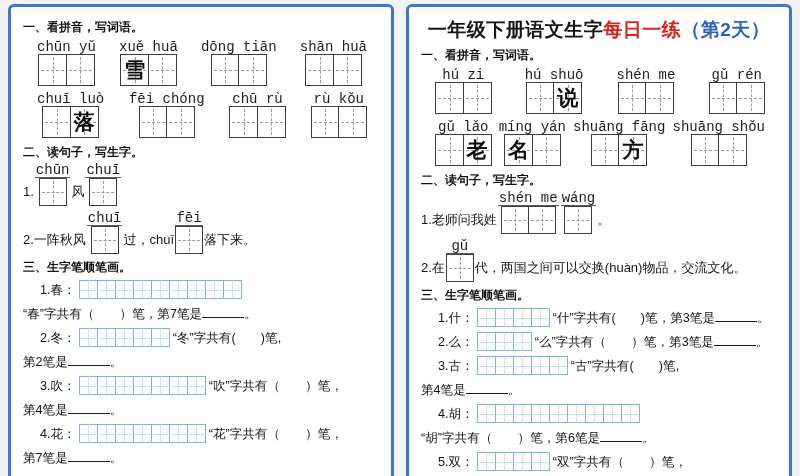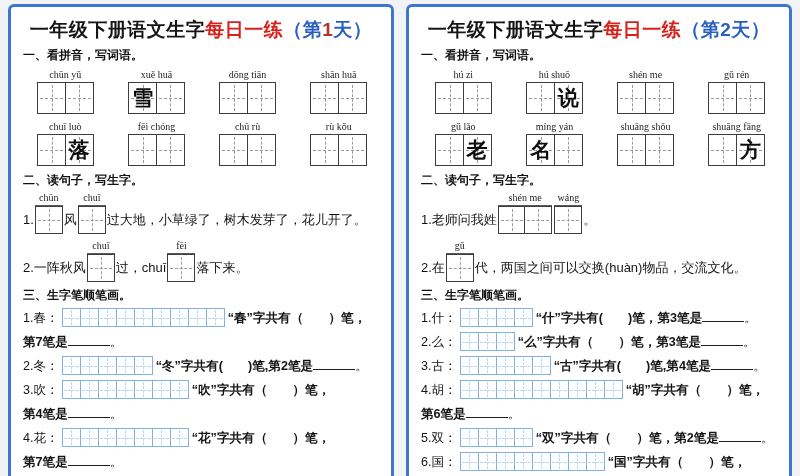--- a/index.html
+++ b/index.html
@@ -14,21 +14,21 @@
   .ptitle{text-align:center;font-size:19px;font-weight:700;margin:2px 0 4px;
           white-space:nowrap;letter-spacing:.5px;}
   .red{color:#d8231d;}
   .blue{color:#2a5fc4;}
 
   .shead{font-weight:700;font-size:12px;margin:4px 0 2px;color:#111;}
 
   
   .wrow{display:flex;justify-content:space-between;padding:0 12px 0 14px;margin:4px 0 6px;}
   .wgrp{display:flex;flex-direction:column;align-items:center;}
-  .pylabel{font-family:Liberation Serif, serif;font-size:10px;
+  .pylabel{font-family:Liberation Mono, monospace;font-size:14px;
            line-height:14px;color:#1d1d1d;white-space:pre;text-align:center;}
   .pylabel.u{border-bottom:1px solid #5a5a5a;min-width:100%;box-sizing:border-box;padding:0 1px;}
 
   .tzrow{display:inline-flex;}
   .tz{display:inline-block;width:29px;height:32px;border:1.5px solid #3d3d3d;margin-left:-1.5px;
       position:relative;background:#fff;box-sizing:border-box;}
   .tzrow .tz:first-child{margin-left:0;}
   .tz.s{width:28px;height:28px;}
   .tz i{position:absolute;display:block;}
   .tz .v{left:50%;top:2px;bottom:2px;width:0;border-left:1px dashed #9a9a9a;}
@@ -38,40 +38,39 @@
           font-family:"DejaVu Serif","Liberation Serif",serif;}
 
   
   .sline{display:flex;align-items:flex-end;margin:2px 0 5px;}
   .stx{font-size:13px;line-height:17px;padding-bottom:6px;white-space:nowrap;color:#141414;}
   .bwl{display:inline-flex;flex-direction:column;align-items:center;margin:0 1px;}
 
   
   .s3block{margin-top:2px;}
   .qitem{font-size:12.6px;line-height:24px;color:#141414;}
-  .qlabel{white-space:nowrap;}
+  .qlabel{white-space:nowrap;margin-left:17px;}
   .sgrid{display:inline-flex;vertical-align:-5px;margin:0 3px;}
   .sg{display:inline-block;width:19px;height:19px;border:1px solid #83b1dd;margin-left:-1px;
       position:relative;background:#fdfeff;box-sizing:border-box;}
   .sgrid .sg:first-child{margin-left:0;}
   .sg i{position:absolute;display:block;}
   .sg .v{left:50%;top:1px;bottom:1px;width:0;border-left:1px dashed #bdd7ee;}
   .sg .h{top:50%;left:1px;right:1px;height:0;border-top:1px dashed #bdd7ee;}
-  .qtext{white-space:nowrap;font-weight:bold;}
+  .qtext{white-space:nowrap;}
   .qgroup{white-space:nowrap;text-align:center;}
   .blank{display:inline-block;width:42px;height:3px;border-bottom:1.3px solid #1d1d1d;
          vertical-align:baseline;}
 </style>
 </head>
 <body>
 
 <div class="stage">
 
   <section class="page" id="page-0">
-    <h1 class="ptitle"><span>一年级下册语文生字</span><span class="red">每日一练</span><span class="blue">（第</span><span class="day" style="color: rgb(178, 53, 39);">1</span><span class="blue">天）</span></h1>
     <div class="shead">一、看拼音，写词语。</div>
     <div class="s1" id="s1-0">
         <div class="wrow">
           <div class="wgrp">
             <div class="pylabel">chūn yǔ</div>
             <div class="tzrow">
               <span class="tz">
                 <i class="v"></i>
                 <i class="h"></i>
               </span>
@@ -194,21 +193,20 @@
           <span class="stx">风</span>
           <span class="bwl">
             <span class="pylabel u">chuī</span>
             <span class="tzrow">
               <span class="tz s">
                 <i class="v"></i>
                 <i class="h"></i>
               </span>
             </span>
           </span>
-          <span class="stx">过大地，小草绿了，树木发芽了，花儿开了。</span>
         </div>
         <div class="sline">
           <span class="stx">2.一阵秋风</span>
           <span class="bwl">
             <span class="pylabel u">chuī</span>
             <span class="tzrow">
               <span class="tz s">
                 <i class="v"></i>
                 <i class="h"></i>
               </span>
@@ -434,43 +432,43 @@
                 <i class="h"></i>
                 <span class="ch">名</span>
               </span>
               <span class="tz">
                 <i class="v"></i>
                 <i class="h"></i>
               </span>
             </div>
           </div>
           <div class="wgrp">
+            <div class="pylabel">shuāng fāng</div>
+            <div class="tzrow">
+              <span class="tz">
+                <i class="v"></i>
+                <i class="h"></i>
+              </span>
+              <span class="tz">
+                <i class="v"></i>
+                <i class="h"></i>
+                <span class="ch">方</span>
+              </span>
+            </div>
+          </div>
+          <div class="wgrp">
             <div class="pylabel">shuāng shǒu</div>
             <div class="tzrow">
               <span class="tz">
                 <i class="v"></i>
                 <i class="h"></i>
               </span>
               <span class="tz">
                 <i class="v"></i>
                 <i class="h"></i>
-              </span>
-            </div>
-          </div>
-          <div class="wgrp">
-            <div class="pylabel">shuāng fāng</div>
-            <div class="tzrow">
-              <span class="tz">
-                <i class="v"></i>
-                <i class="h"></i>
-              </span>
-              <span class="tz">
-                <i class="v"></i>
-                <i class="h"></i>
-                <span class="ch">方</span>
               </span>
             </div>
           </div>
         </div>
       </div>
     <div class="shead">二、读句子，写生字。</div>
     <div class="s2" id="s2-1">
         <div class="sline">
           <span class="stx">1.老师问我姓</span>
           <span class="bwl">

